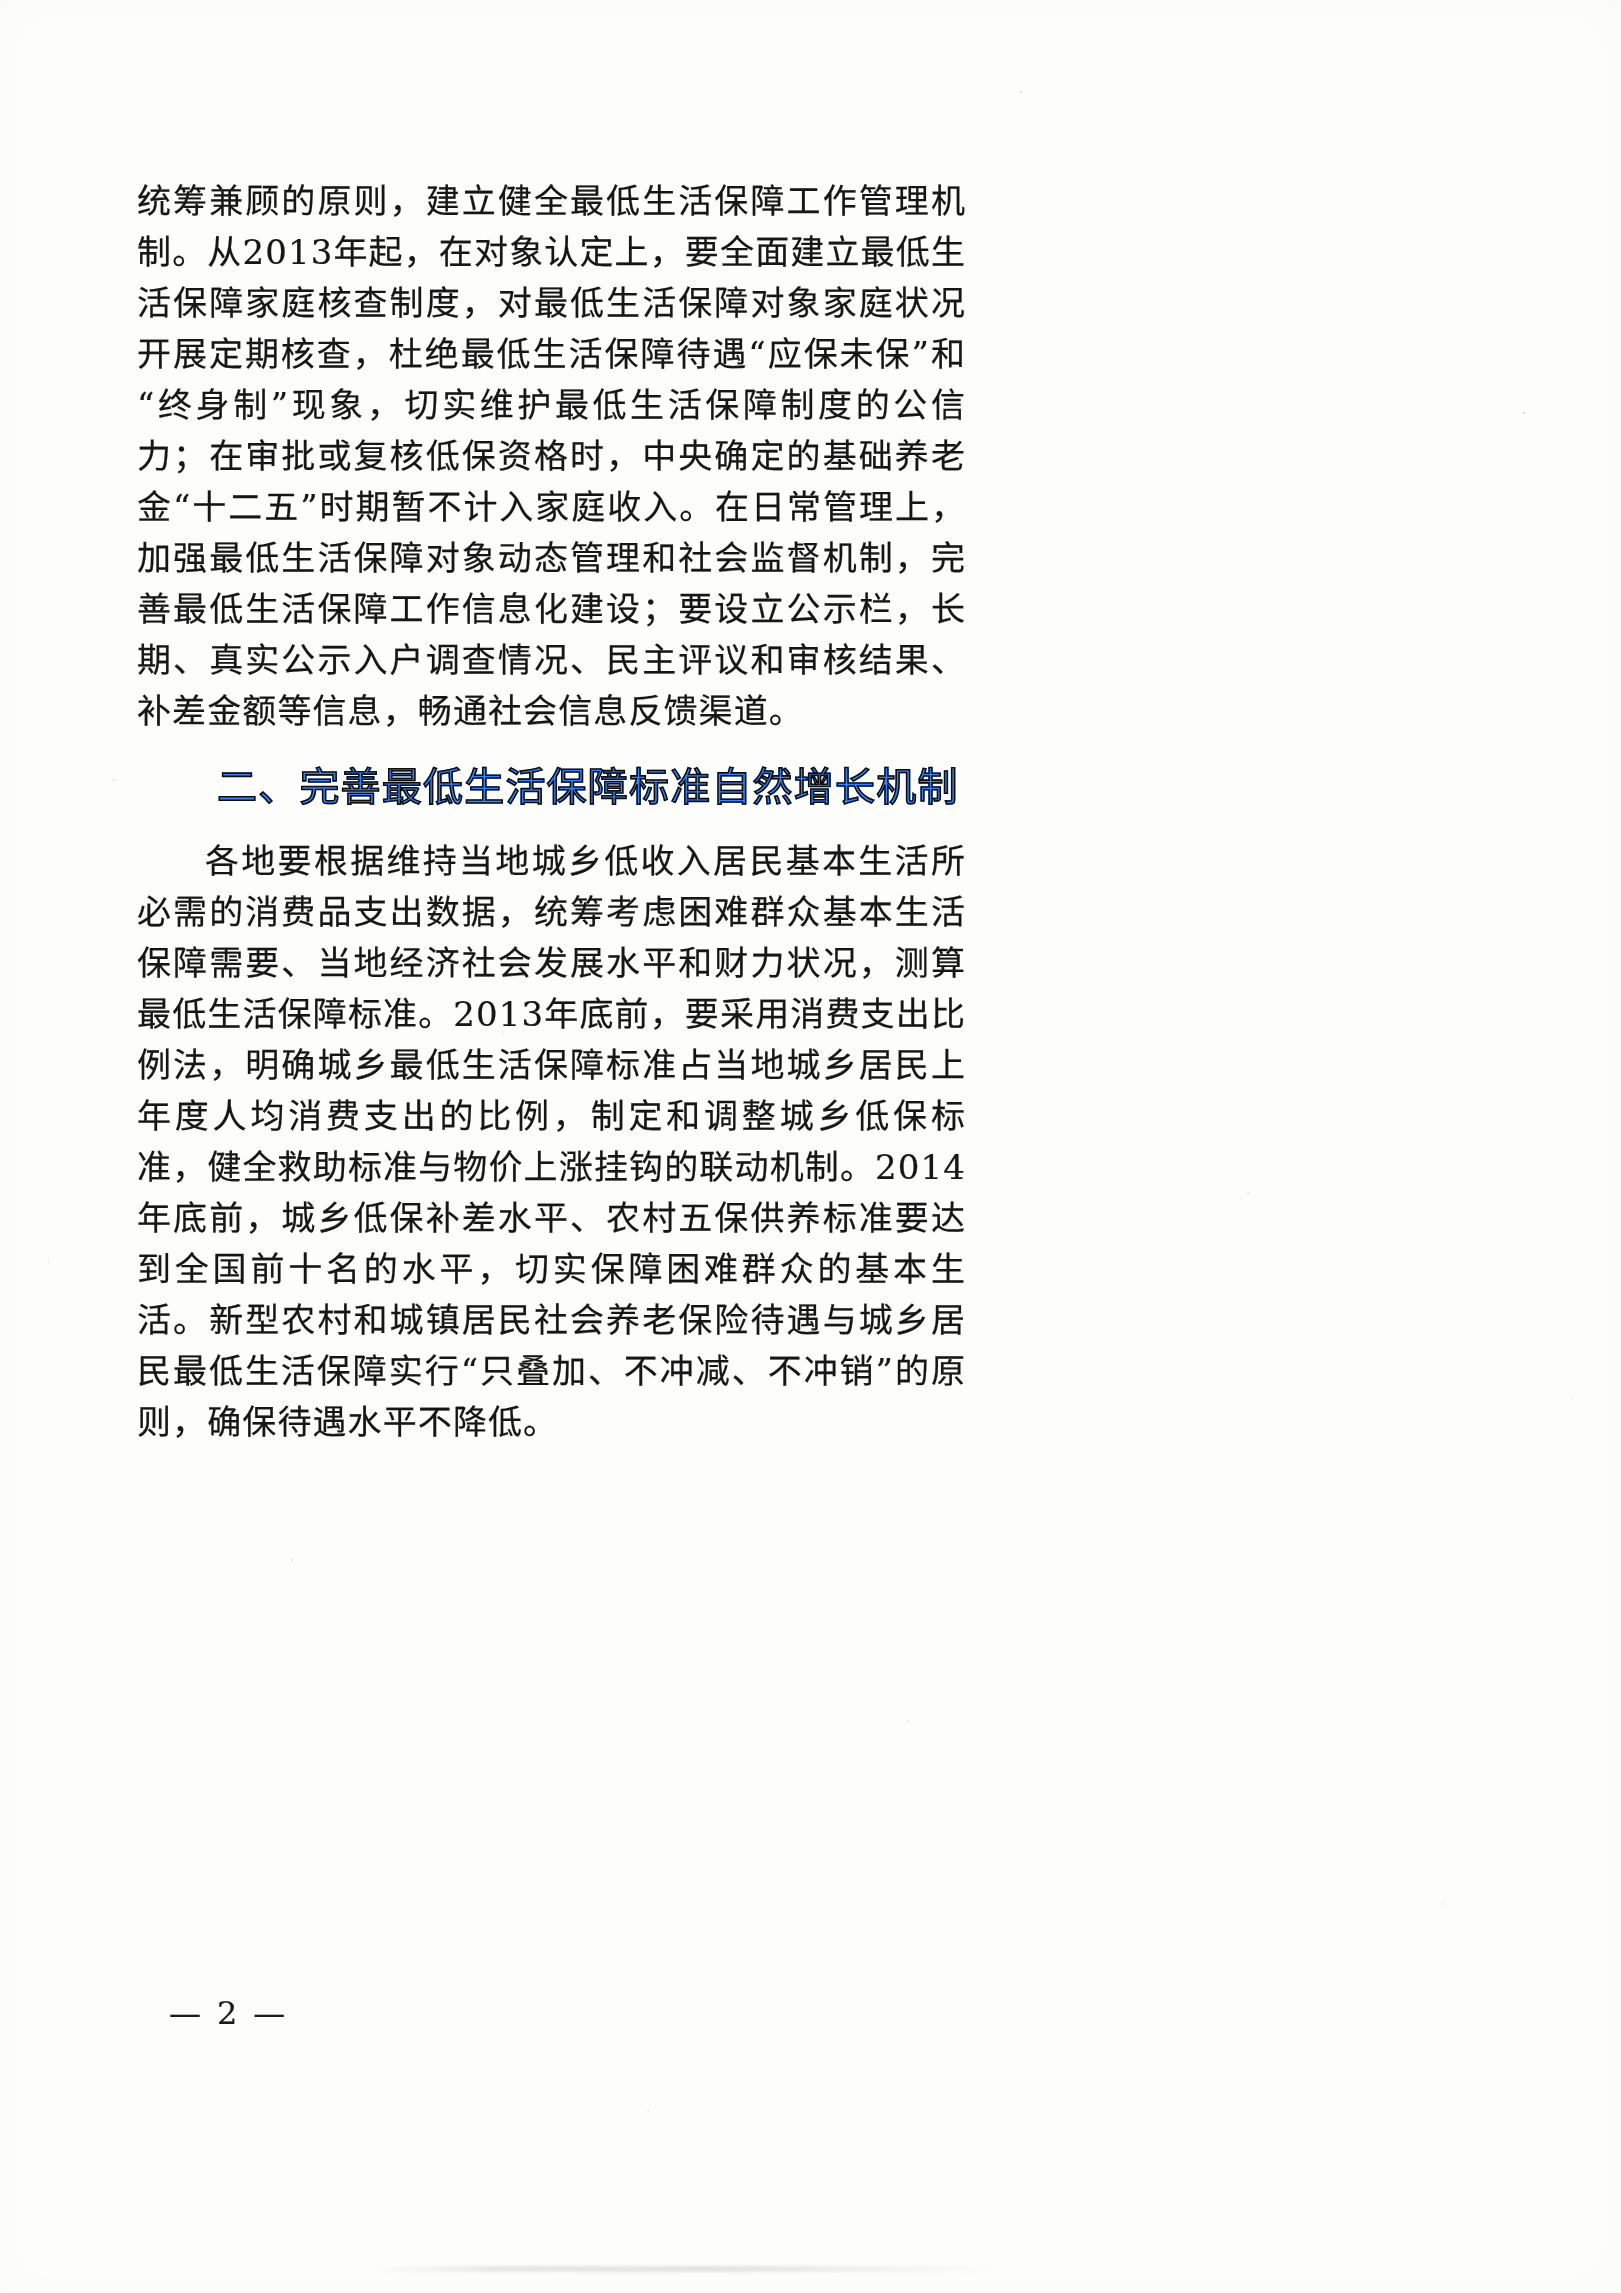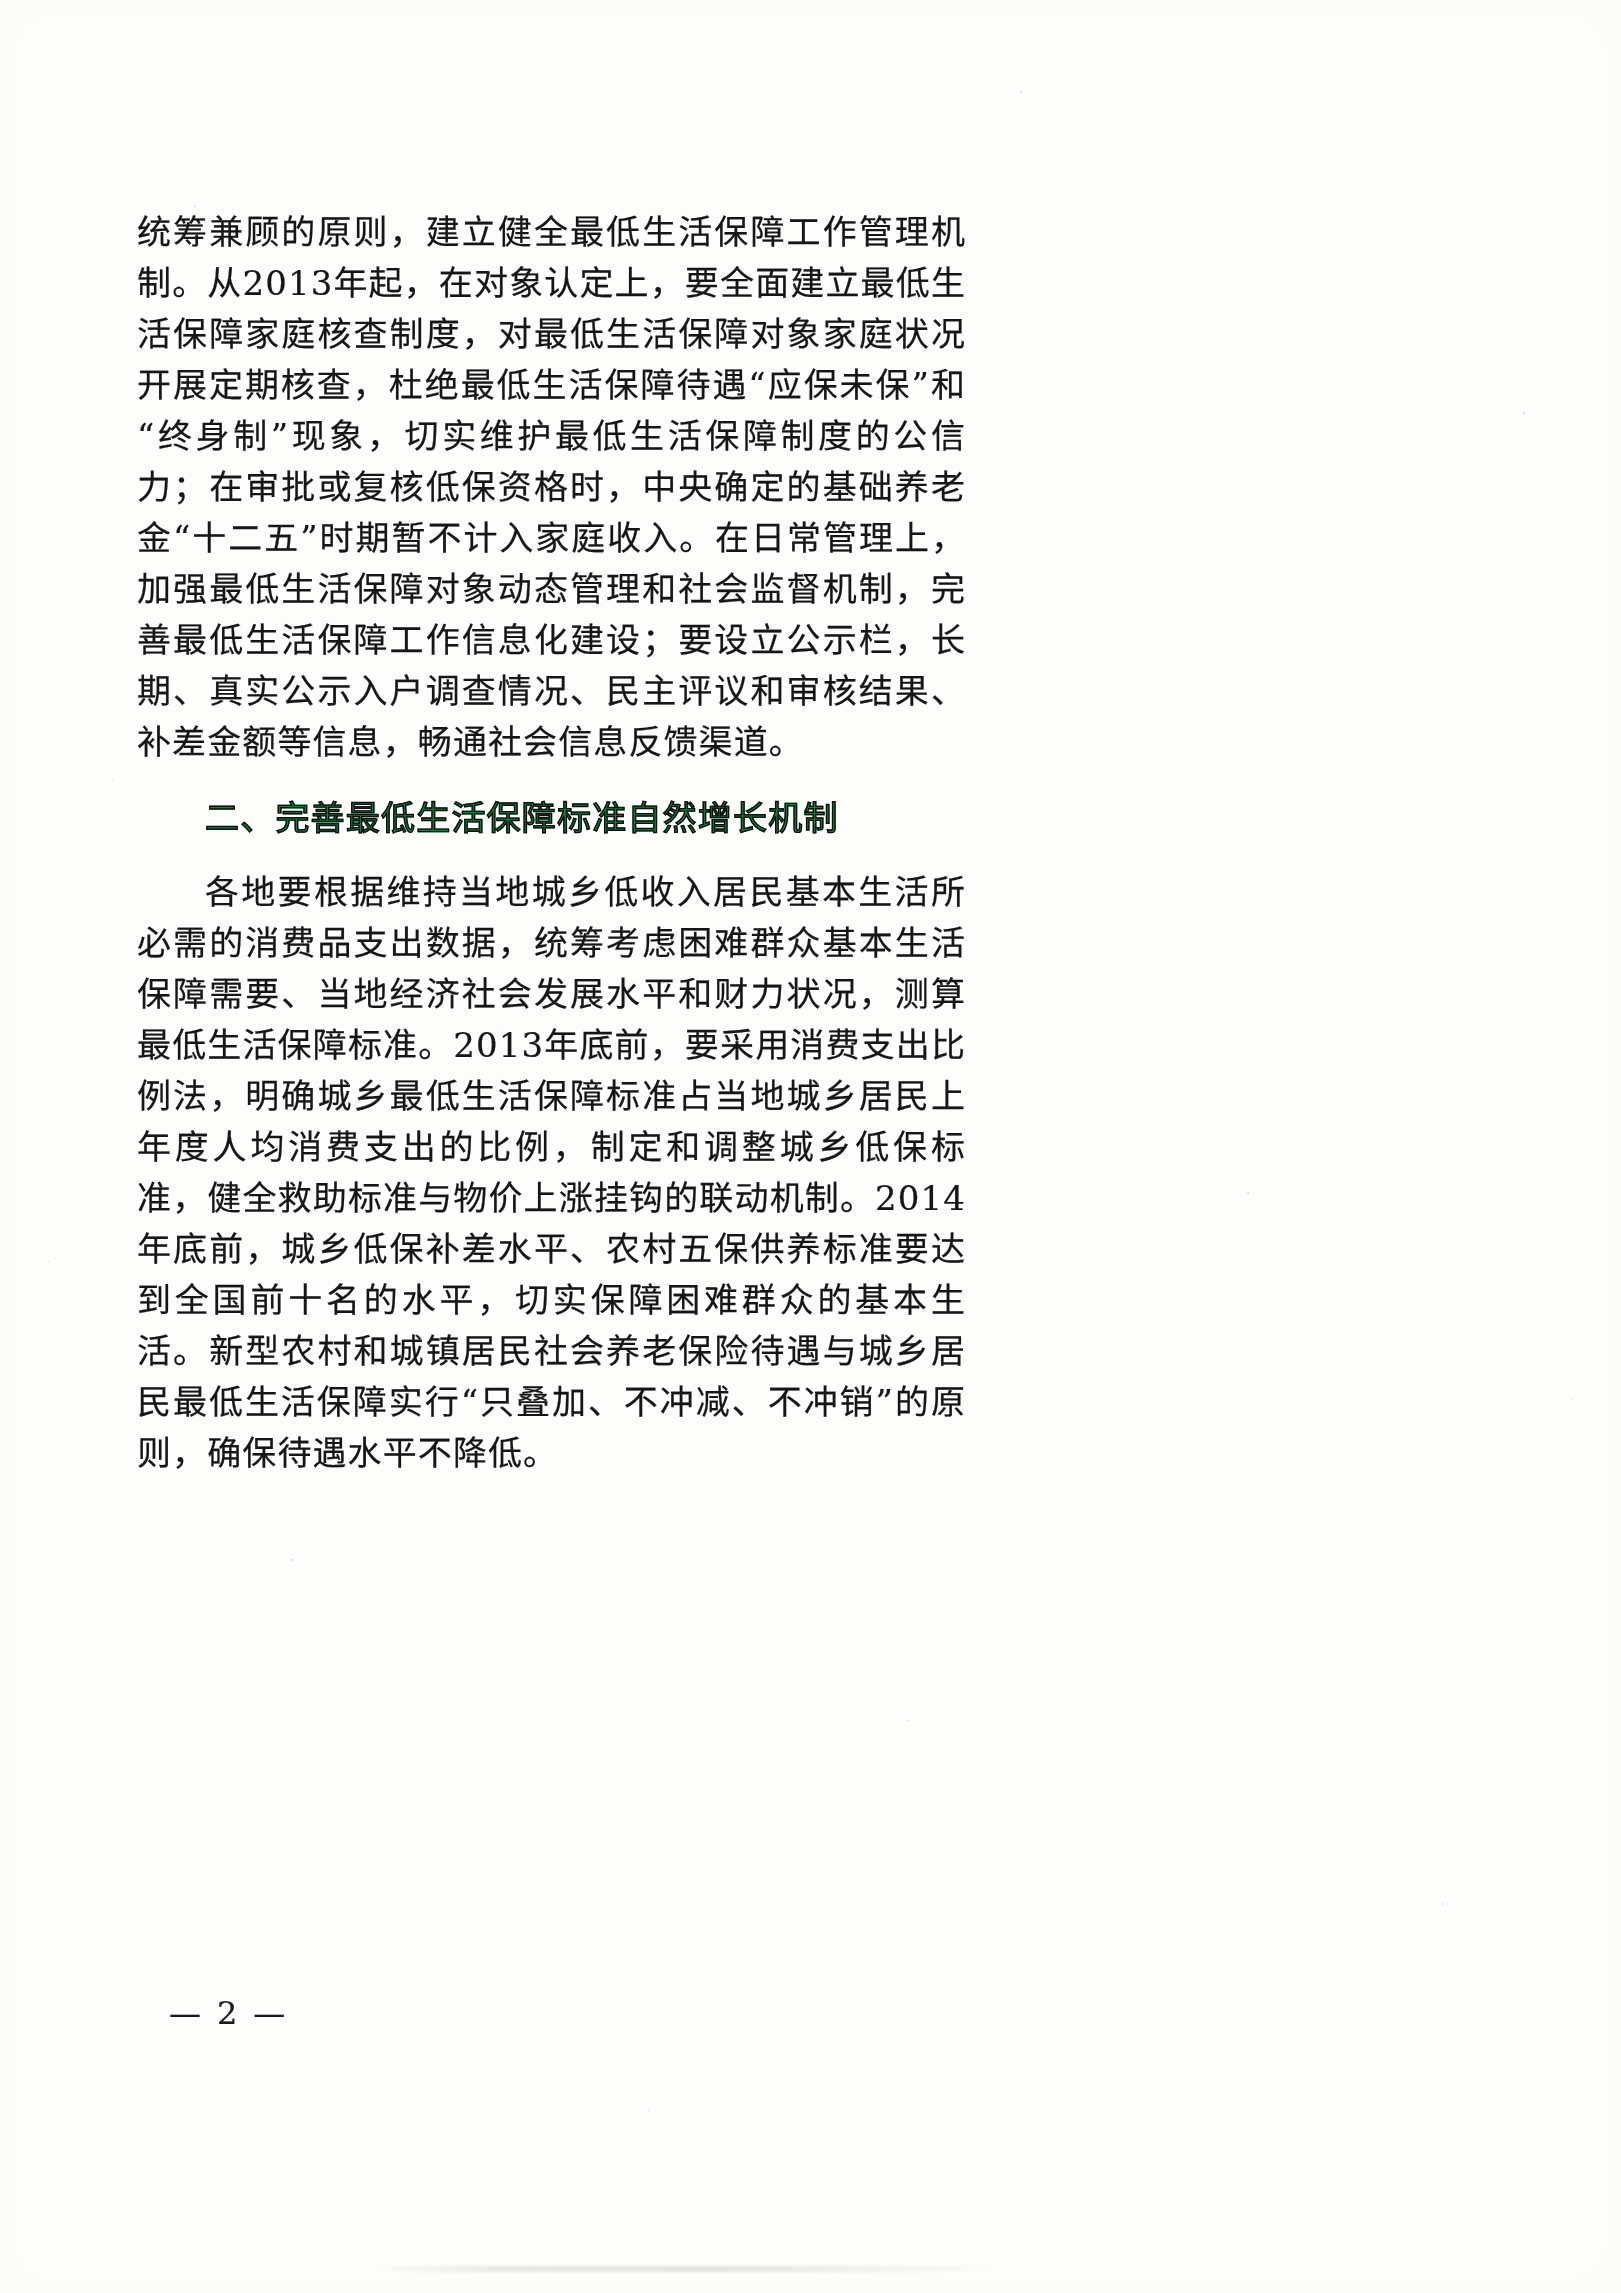--- a/index.html
+++ b/index.html
@@ -38,21 +38,21 @@
       radial-gradient(circle at 89% 83%, rgba(40,40,45,0.26) 0.7px, transparent 1.1px),
       radial-gradient(circle at 40% 92%, rgba(40,40,45,0.24) 0.7px, transparent 1.1px),
       radial-gradient(circle at 3% 55%,  rgba(40,40,45,0.22) 0.6px, transparent 1px),
       radial-gradient(circle at 97% 61%, rgba(40,40,45,0.22) 0.6px, transparent 1px);
   }
 
   
   .text-body {
     position: absolute;
     left: 137px;
-    top: 207px;
+    top: 176px;
     width: 829px;
   }
 
   .para {
     font-family: "DejaVu Serif", "Liberation Serif", serif;
     font-size: 34px;
     line-height: 51px;
     color: #161616;
     text-align: justify;
     text-justify: inter-character;
@@ -62,24 +62,24 @@
     
     -webkit-text-stroke: 0.2px #161616;
   }
 
   .para.cont {
     text-indent: 0;
   }
 
   .heading {
     font-family: "DejaVu Sans", "Liberation Sans", sans-serif;
-    font-size: 34px;
+    font-size: 40px;
     line-height: 51px;
     font-weight: 700;
-    color: #15803d;
+    color: #3b82f6;
     letter-spacing: 1.2px;
     text-indent: 2em;
     margin: 0;
     -webkit-text-stroke: 0.3px #0d0d0d;
   }
 
   .gap-before-heading { height: 24.5px; }
   .gap-after-heading  { height: 23.5px; }
   .gap-before-heading3 { height: 27.4px; }
 

